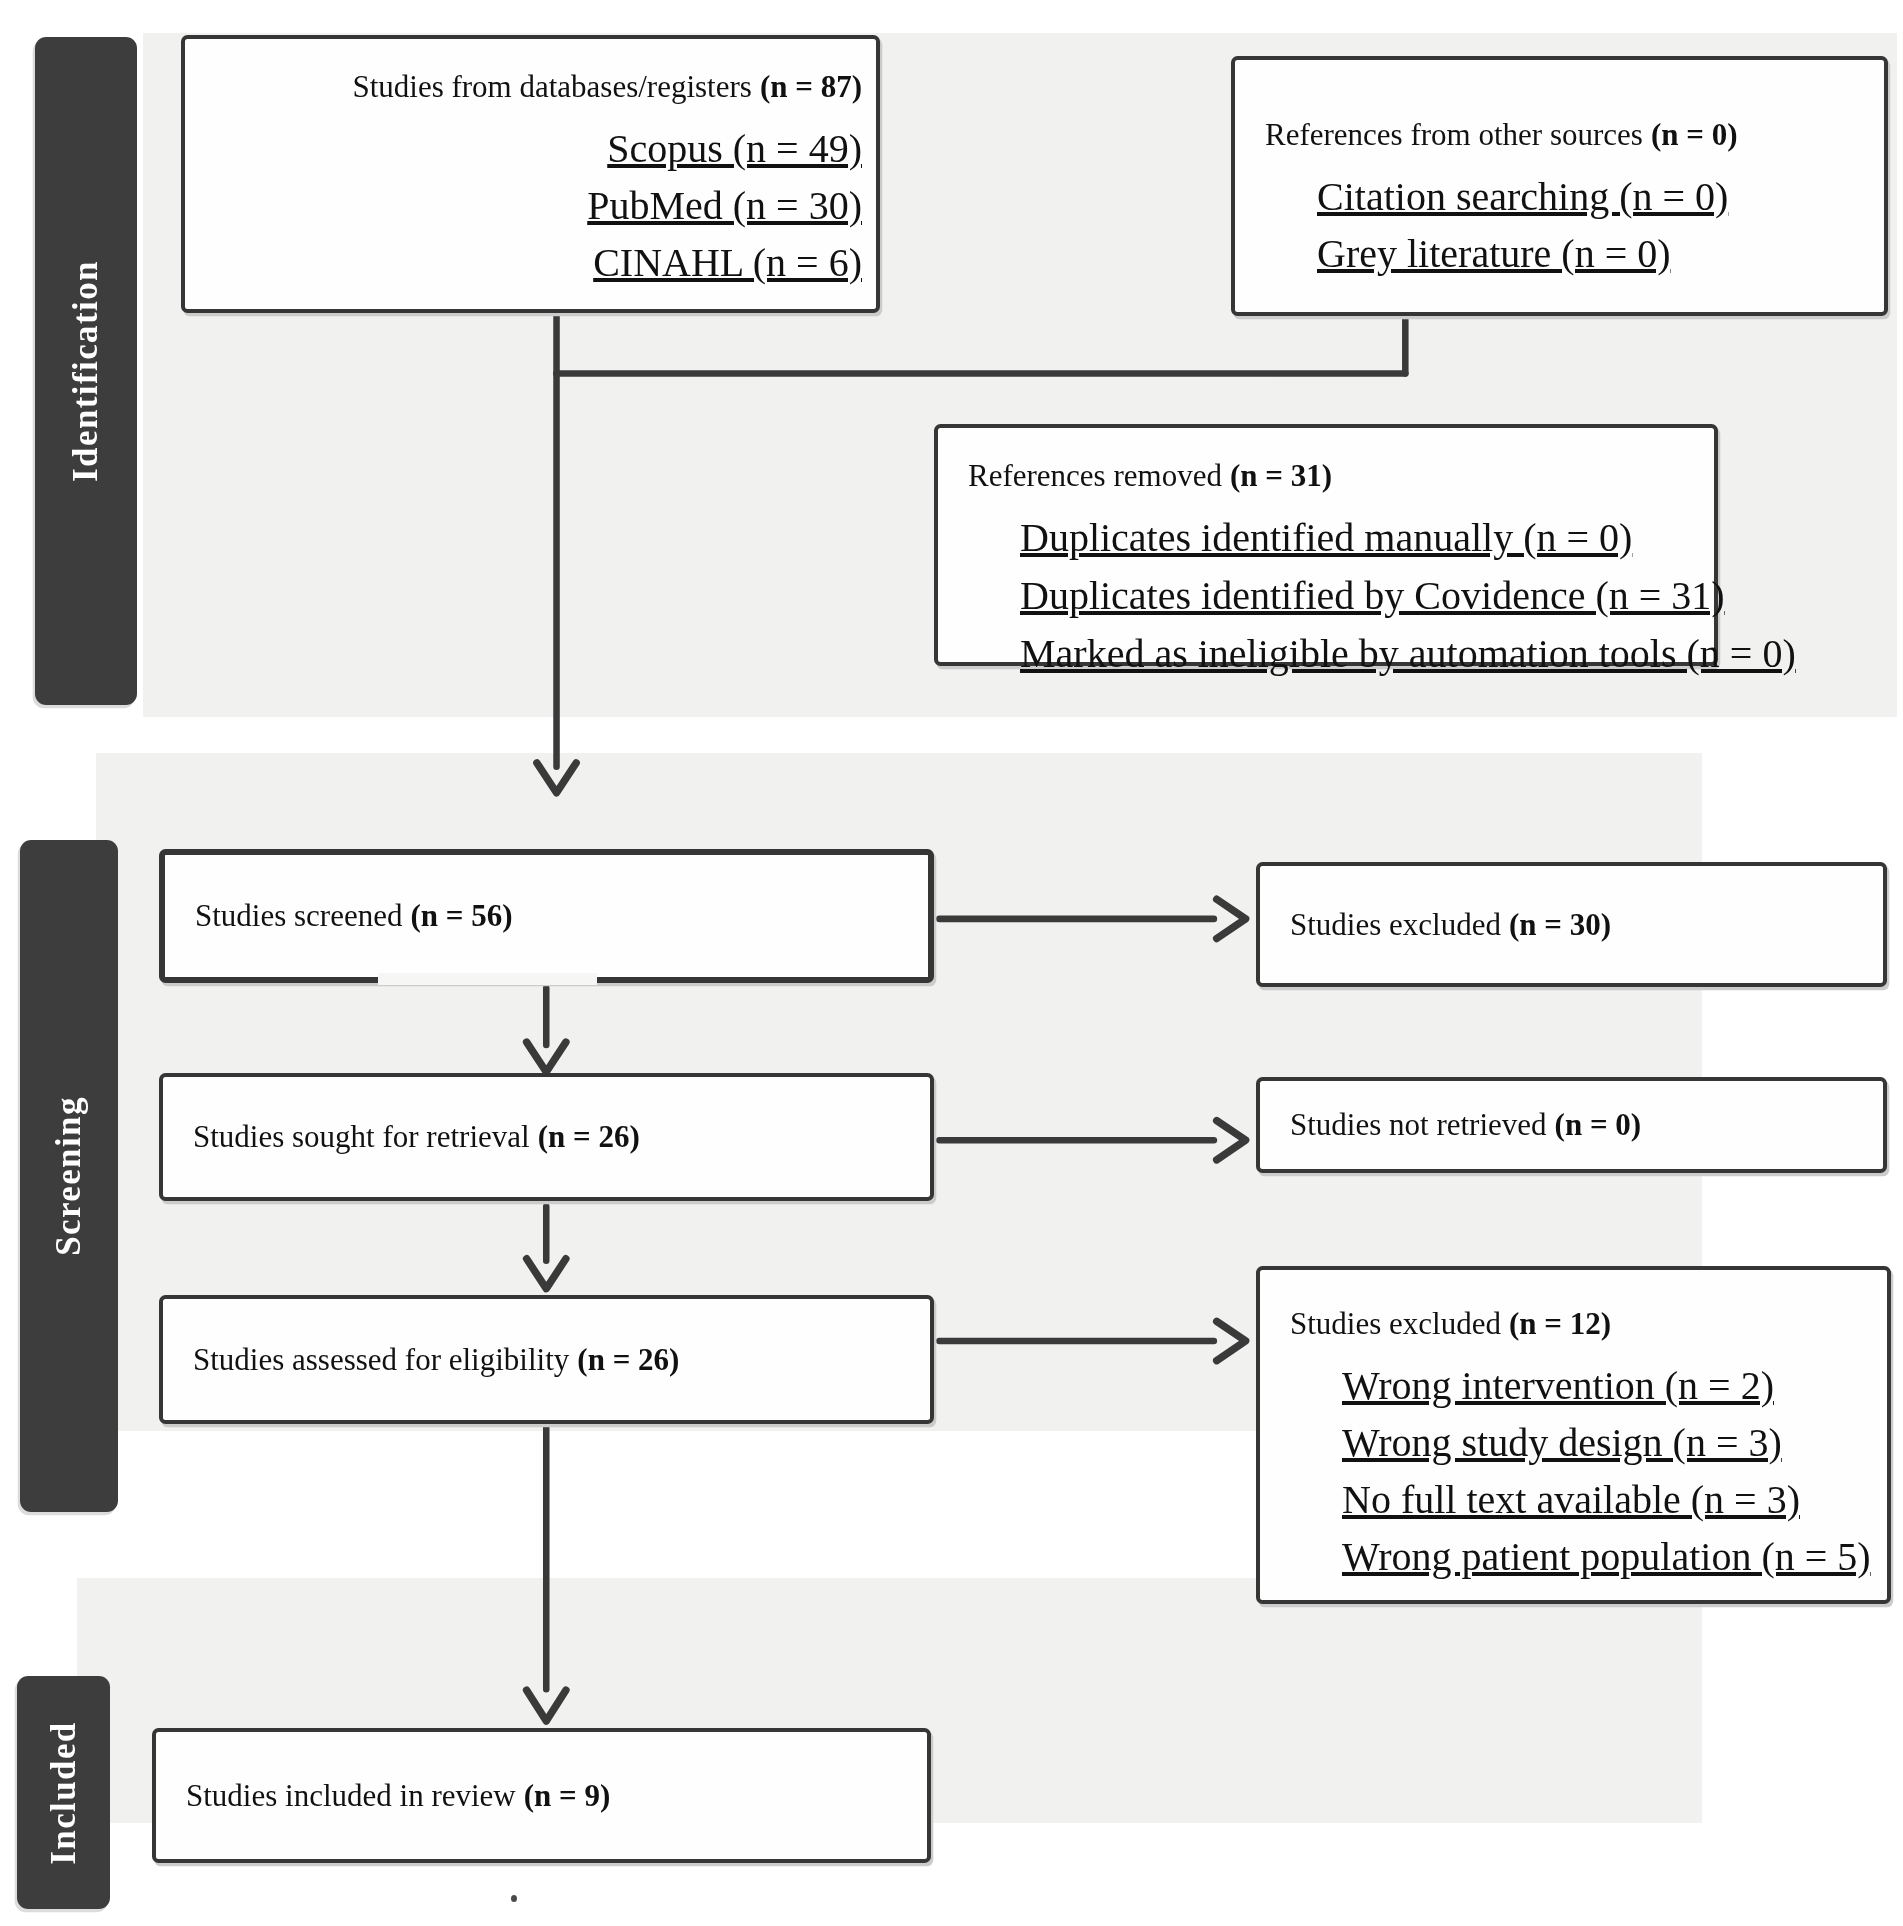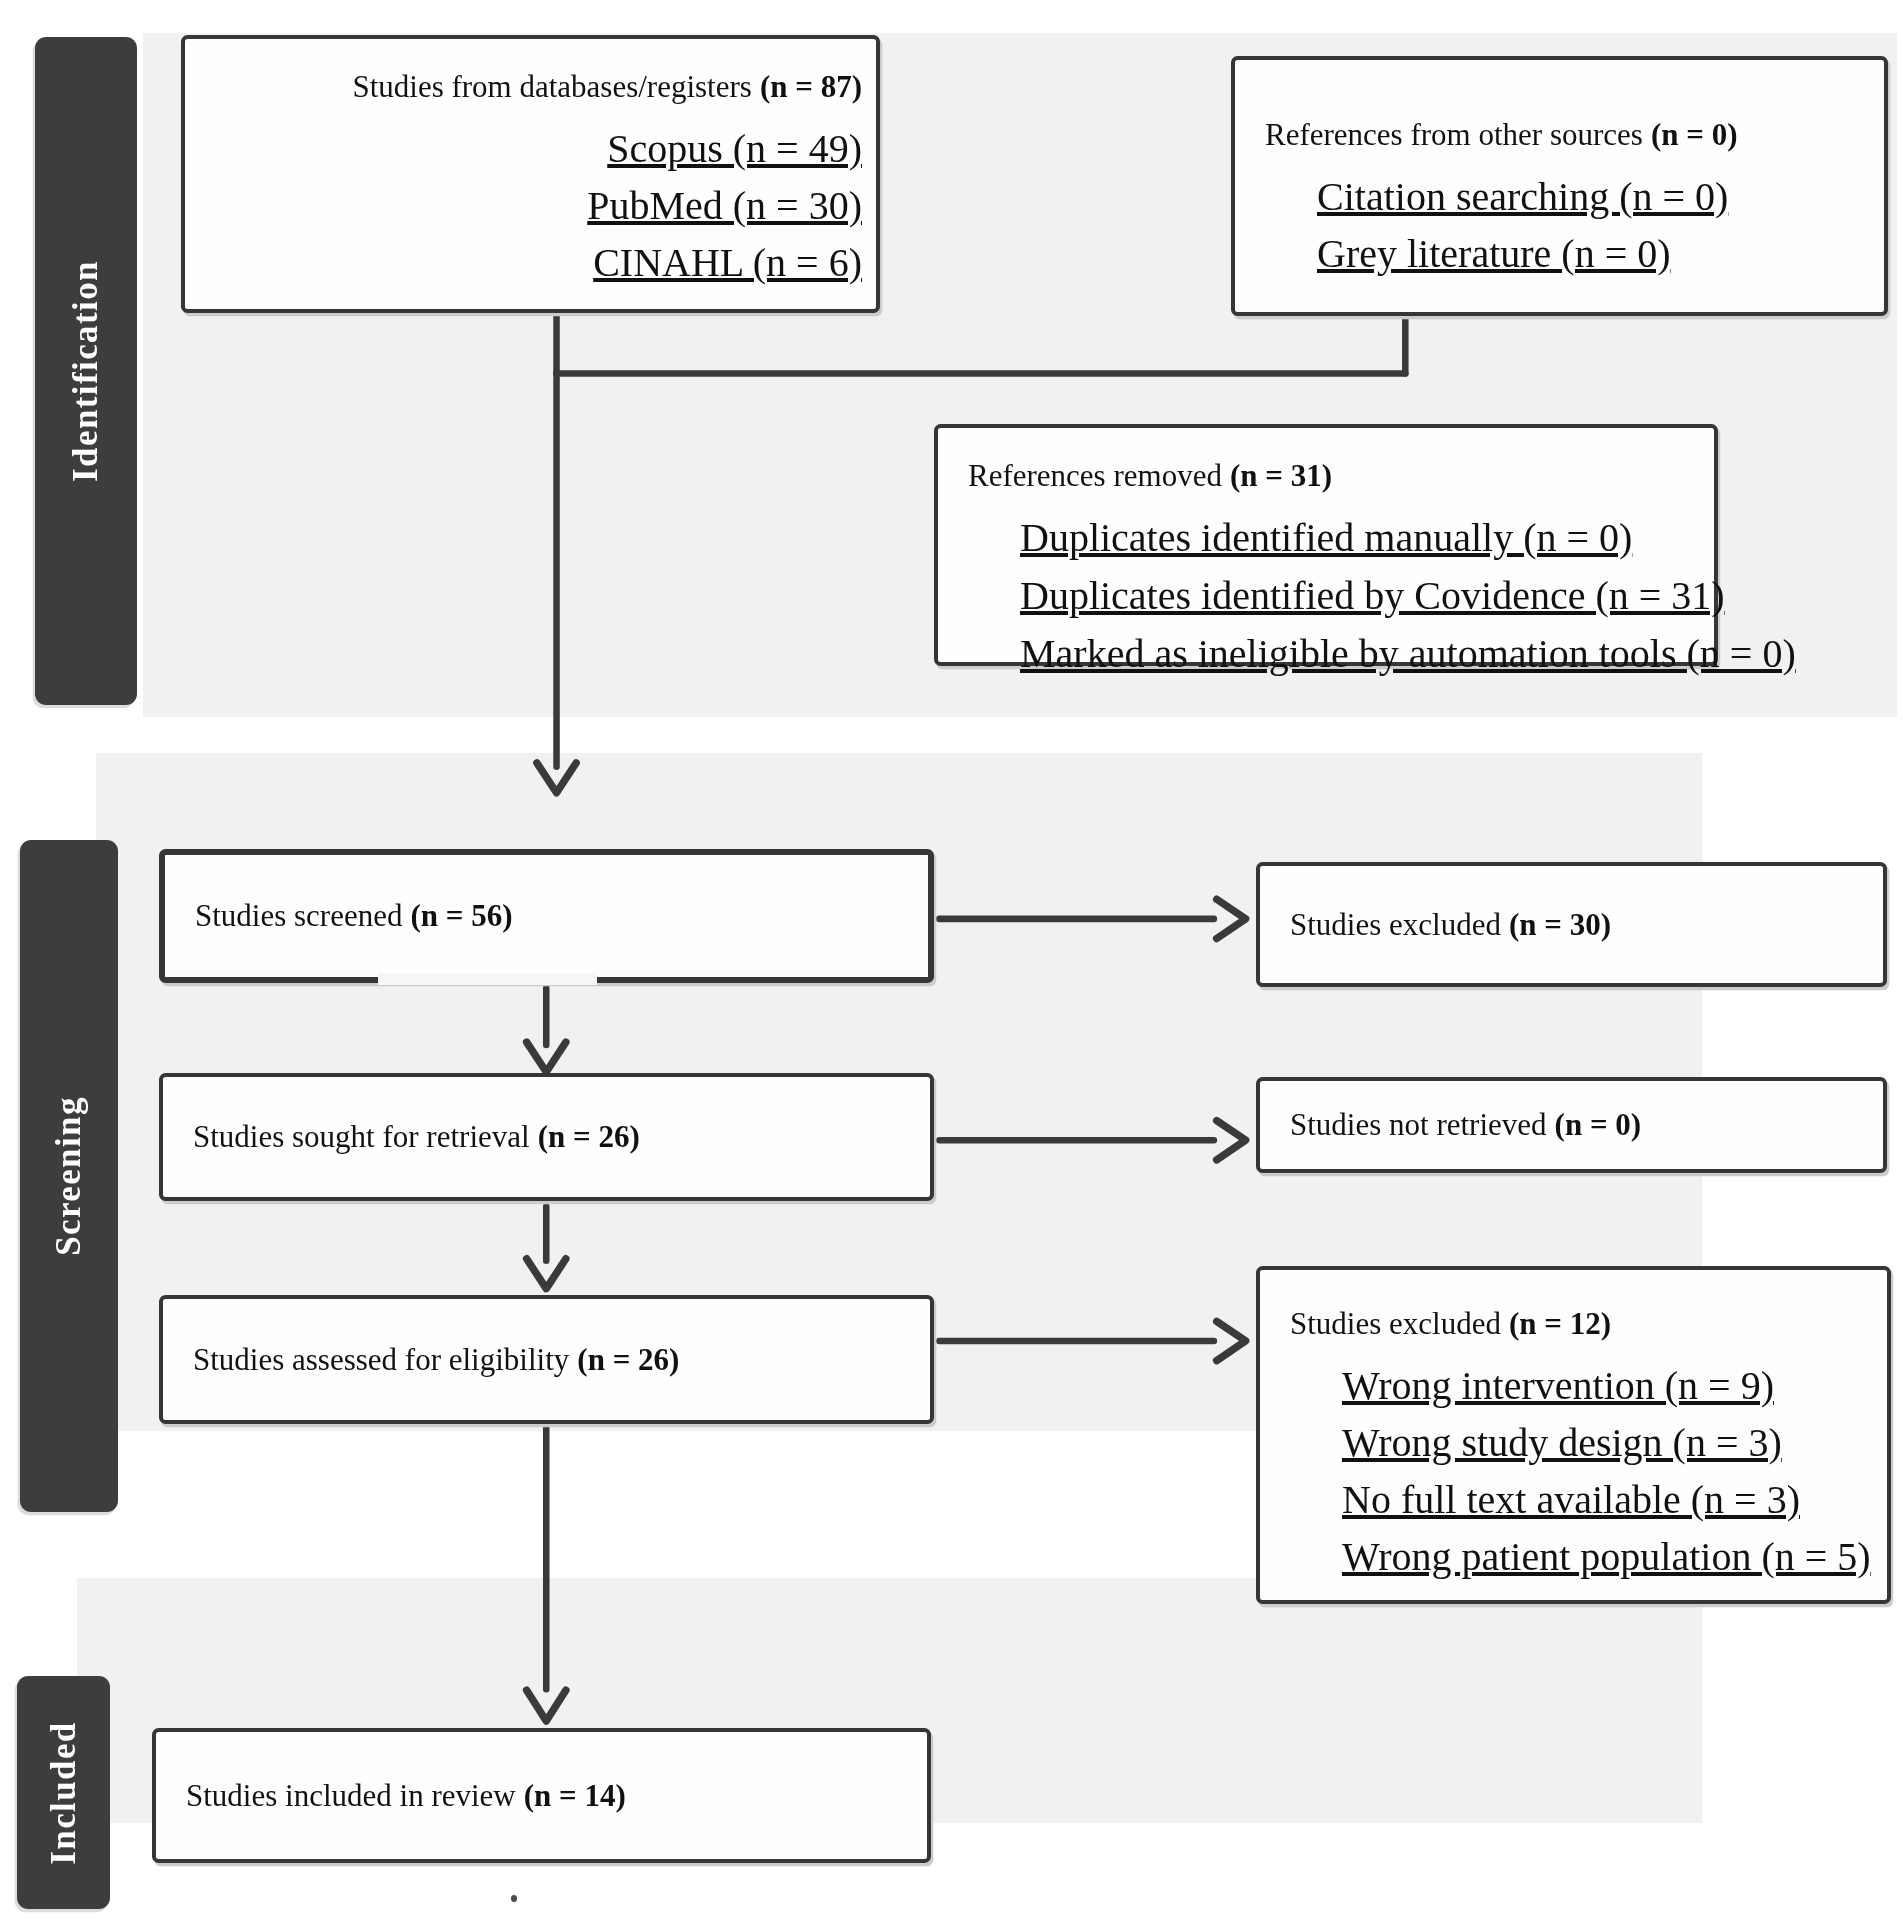--- a/index.html
+++ b/index.html
@@ -187,27 +187,27 @@
   <div class="box-label">
     <span>Studies assessed for eligibility</span><b class="nbold">(n = 26)</b>
   </div>
 </div>
 
 <div class="box list" id="box-excl12" style="left:1256px; top:1266px; width:635px; height:338px;">
   <div class="box-label">
     <span>Studies excluded</span><b class="nbold">(n = 12)</b>
   </div>
   <div class="box-items">
-    <div class="box-item">Wrong intervention (n = 9)</div>
+    <div class="box-item">Wrong intervention (n = 2)</div>
     <div class="box-item">Wrong study design (n = 3)</div>
     <div class="box-item">No full text available (n = 3)</div>
     <div class="box-item">Wrong patient population (n = 5)</div>
   </div>
 </div>
 
 <div class="box single" style="left:152px; top:1728px; width:779px; height:135px;">
   <div class="box-label">
-    <span>Studies included in review</span><b class="nbold">(n = 14)</b>
+    <span>Studies included in review</span><b class="nbold">(n = 9)</b>
   </div>
 </div>
 
 <div class="speck" style="left:511px; top:1895px;"></div>
 
 
 </body></html>

